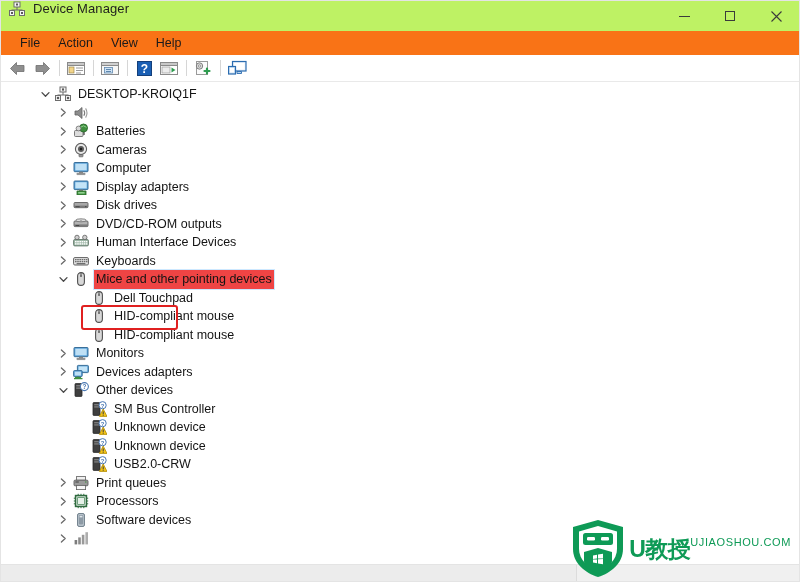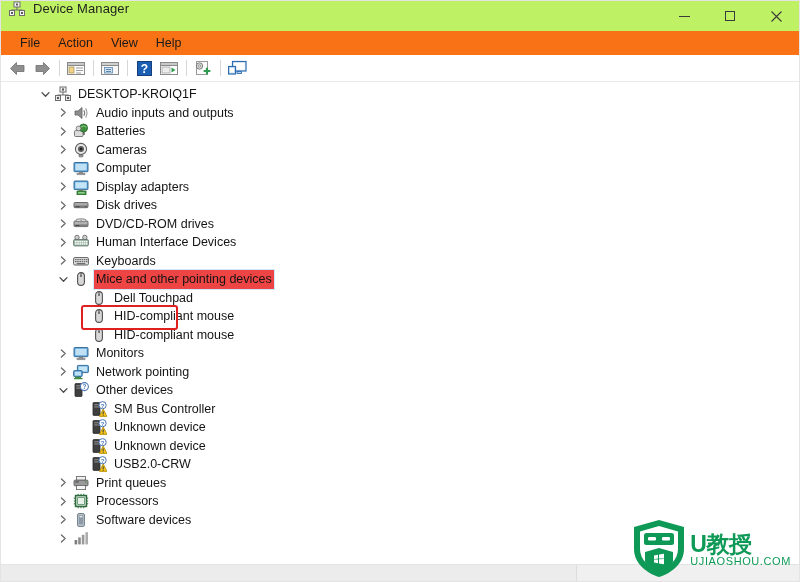--- a/index.html
+++ b/index.html
@@ -208,21 +208,21 @@
   .watermark {
     position: absolute;
     right: 8px;
     bottom: 2px;
     display: flex;
     align-items: center;
     pointer-events: none;
   }
   .wm-text {
     display: flex;
-    flex-direction: column;
+    flex-direction: row;
     margin-left: 4px;
   }
   .wm-main {
     font-size: 23px;
     font-weight: bold;
     color: #0e9a56;
     line-height: 24px;
     letter-spacing: -0.5px;
   }
   .wm-sub {
@@ -384,21 +384,20 @@
               <path d="M2.4 1 L6.2 4.5 L2.4 8" stroke="#6a6a6a" stroke-width="1.3" fill="none" stroke-linecap="round" stroke-linejoin="round"></path>
             </svg>
           </span>
           <span class="icon-cell">
             <svg width="16" height="16" viewBox="0 0 16 16">
       <path d="M2 6 L5 6 L9 2.5 L9 13.5 L5 10 L2 10 Z" fill="#8d8d8d" stroke="#5f5f5f" stroke-width="0.8" stroke-linejoin="round"></path>
       <path d="M10.8 5.2 Q12.6 8 10.8 10.8" stroke="#7a7a7a" stroke-width="1.1" fill="none"></path>
       <path d="M12.6 3.4 Q15.4 8 12.6 12.6" stroke="#9a9a9a" stroke-width="1.1" fill="none"></path>
     </svg>
           </span>
-          <span class="label">Audio inputs and outputs</span>
         </div>
         <div class="row">
           <span style="width: 26px; min-width: 26px;"></span>
           <span class="twisty">
             <svg width="9" height="9" viewBox="0 0 9 9">
               <path d="M2.4 1 L6.2 4.5 L2.4 8" stroke="#6a6a6a" stroke-width="1.3" fill="none" stroke-linecap="round" stroke-linejoin="round"></path>
             </svg>
           </span>
           <span class="icon-cell">
             <svg width="16" height="16" viewBox="0 0 16 16">
@@ -489,21 +488,21 @@
           </span>
           <span class="icon-cell">
             <svg width="16" height="16" viewBox="0 0 16 16">
       <rect x="1" y="5" width="14" height="5.6" rx="1" fill="#b4b4b4" stroke="#5f5f5f" stroke-width="0.9"></rect>
       <rect x="1" y="8.4" width="14" height="2.2" fill="#7c7c7c"></rect>
       <ellipse cx="8" cy="4.3" rx="5.2" ry="1.5" fill="#dedede" stroke="#6d6d6d" stroke-width="0.8"></ellipse>
       <ellipse cx="8" cy="4.3" rx="1.2" ry="0.45" fill="#8a8a8a"></ellipse>
       <rect x="2.6" y="9.1" width="3.6" height="0.9" fill="#3f3f3f"></rect>
     </svg>
           </span>
-          <span class="label">DVD/CD-ROM drives</span>
+          <span class="label">DVD/CD-ROM outputs</span>
         </div>
         <div class="row">
           <span style="width: 26px; min-width: 26px;"></span>
           <span class="twisty">
             <svg width="9" height="9" viewBox="0 0 9 9">
               <path d="M2.4 1 L6.2 4.5 L2.4 8" stroke="#6a6a6a" stroke-width="1.3" fill="none" stroke-linecap="round" stroke-linejoin="round"></path>
             </svg>
           </span>
           <span class="icon-cell">
             <svg width="16" height="16" viewBox="0 0 16 16">
@@ -636,21 +635,21 @@
           <span class="icon-cell">
             <svg width="16" height="16" viewBox="0 0 16 16">
       <rect x="4.4" y="1.4" width="11" height="7.2" rx="0.8" fill="#55a0d8" stroke="#3a6f99" stroke-width="1"></rect>
       <rect x="5.5" y="2.4" width="8.8" height="5.2" fill="#c4e4f7"></rect>
       <rect x="0.6" y="6.6" width="8.6" height="6" rx="0.8" fill="#4f9ad4" stroke="#3a6f99" stroke-width="1"></rect>
       <rect x="1.7" y="7.6" width="6.4" height="4" fill="#bfe0f5"></rect>
       <path d="M1 14.6 L9.5 14.6 M5 12.6 L5 14.6" stroke="#3f8f3f" stroke-width="1.4"></path>
       <rect x="2" y="13" width="6" height="2" fill="#3f8f3f"></rect>
     </svg>
           </span>
-          <span class="label">Network pointing</span>
+          <span class="label">Devices adapters</span>
         </div>
         <div class="row">
           <span style="width: 26px; min-width: 26px;"></span>
           <span class="twisty">
             <svg width="9" height="9" viewBox="0 0 9 9">
               <path d="M1 2.6 L4.5 6.3 L8 2.6" stroke="#4a4a4a" stroke-width="1.3" fill="none" stroke-linecap="round" stroke-linejoin="round"></path>
             </svg>
           </span>
           <span class="icon-cell">
             <svg width="16" height="16" viewBox="0 0 16 16">

